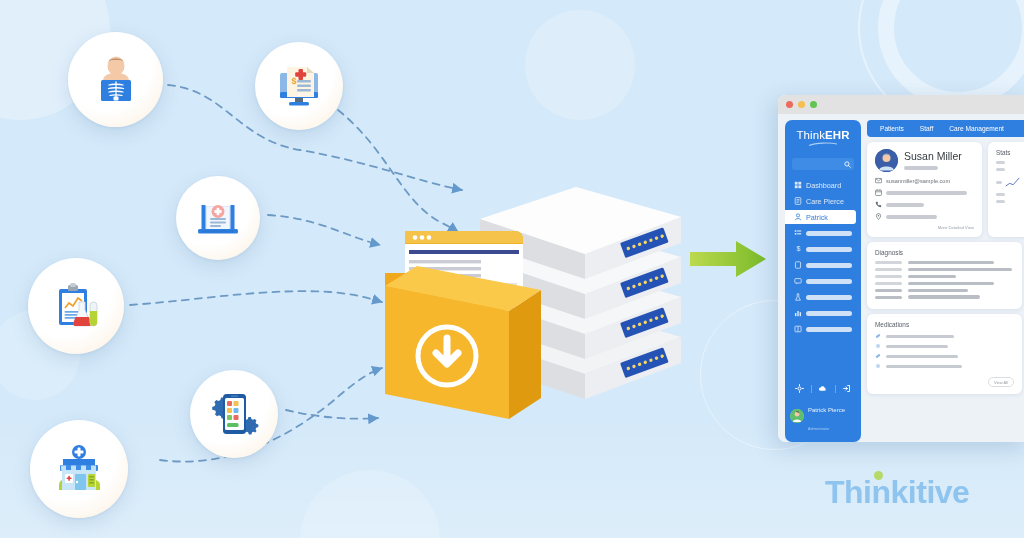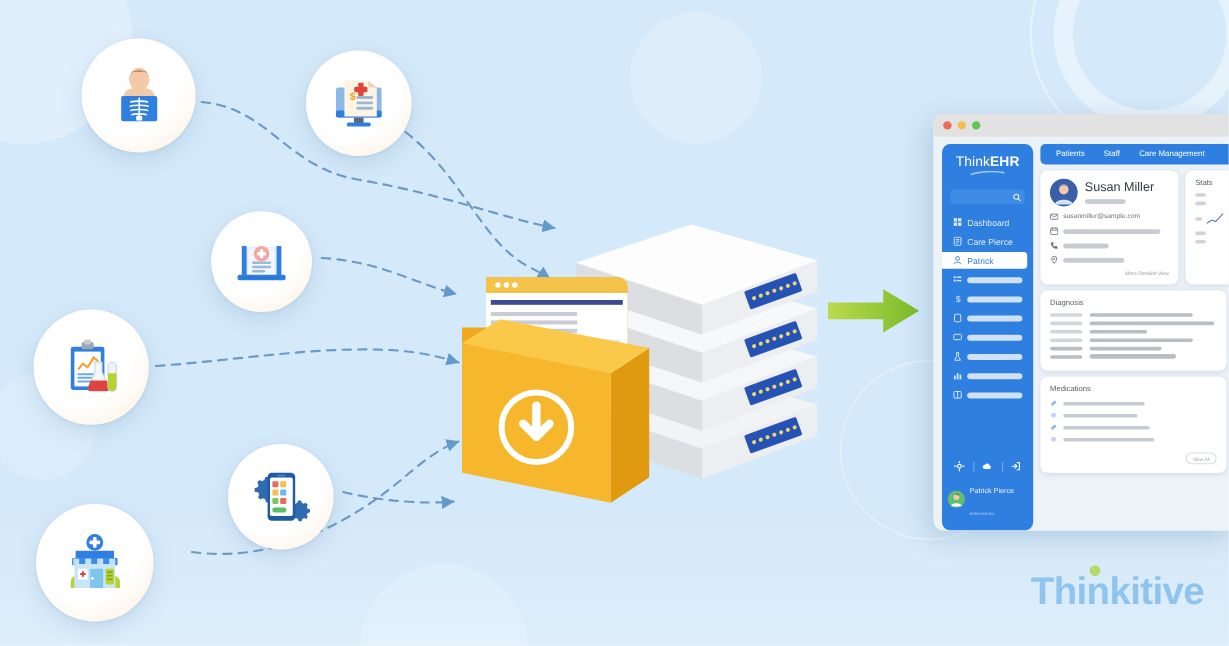--- a/index.html
+++ b/index.html
@@ -127,21 +127,21 @@
   .card-title { font-size: 6.4px; color: #5a6views; color: #5a6067; margin-bottom: 5px; }
   .dx-row { display: flex; align-items: center; gap: 6px; margin-bottom: 3.5px; }
   .dx-label { width: 27px; height: 3px; border-radius: 2px; background: #d2d6db; flex: 0 0 27px; }
   .dx-val { height: 3.4px; border-radius: 2px; background: #b9bec5; }
   .med-row { display: flex; align-items: center; gap: 5px; margin-bottom: 4px; }
   .med-row .mi { width: 6px; height: 6px; flex: 0 0 6px; }
   .med-bar { height: 3.4px; border-radius: 2px; background: #c6cbd2; }
   .med-btn { float: right; font-size: 4px; color: #9aa1a9; border: 0.5px solid #dadee3; border-radius: 6px; padding: 1.5px 5px; margin-top: 4px; }
 
   
-  #thinkitive { position: absolute; left: 859px; top: 474px; font-size: 32px; font-weight: 700; color: #8fc4ef; letter-spacing: -0.5px; }
+  #thinkitive { position: absolute; left: 825px; top: 474px; font-size: 32px; font-weight: 700; color: #8fc4ef; letter-spacing: -0.5px; }
   #thinkitive .dot { position: absolute; left: 49px; top: -3px; width: 9px; height: 9px; border-radius: 50%; background: #b7d96a; }
 </style>
 </head>
 <body>
 
 <div id="stage">
 
   <div class="bg-ring" style="left:878px; top:-52px; width:160px; height:160px; border-width:16px;"></div>
   <div class="bg-ring" style="left:858px; top:-72px; width:200px; height:200px; border-width:2px;"></div>
   <div class="bg-ring" style="left:700px; top:300px; width:150px; height:150px; border-width:1.5px;"></div>

